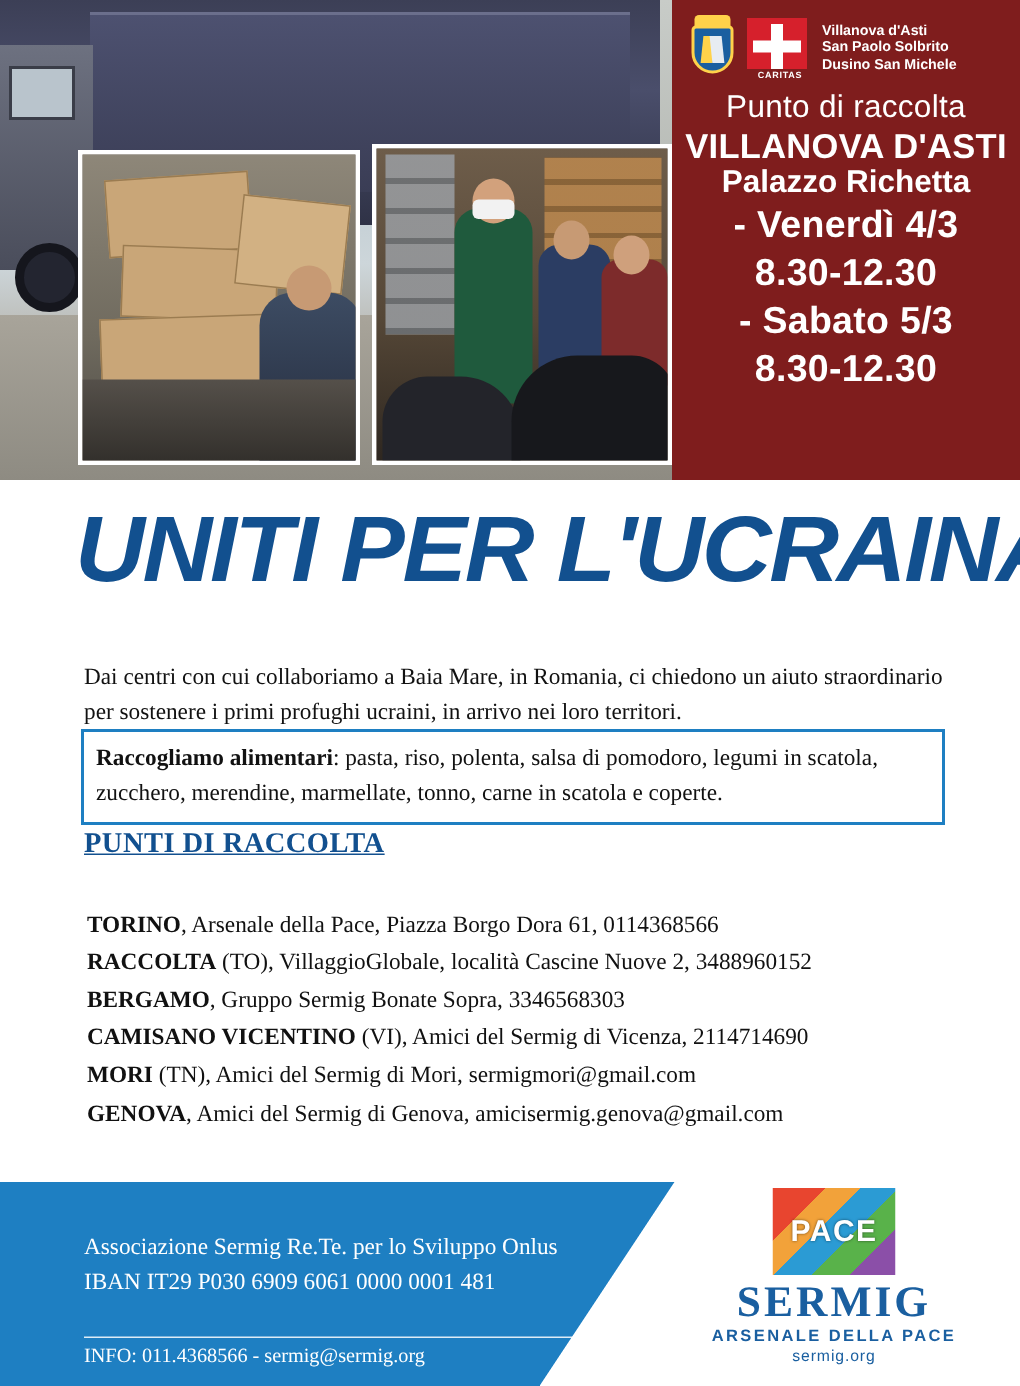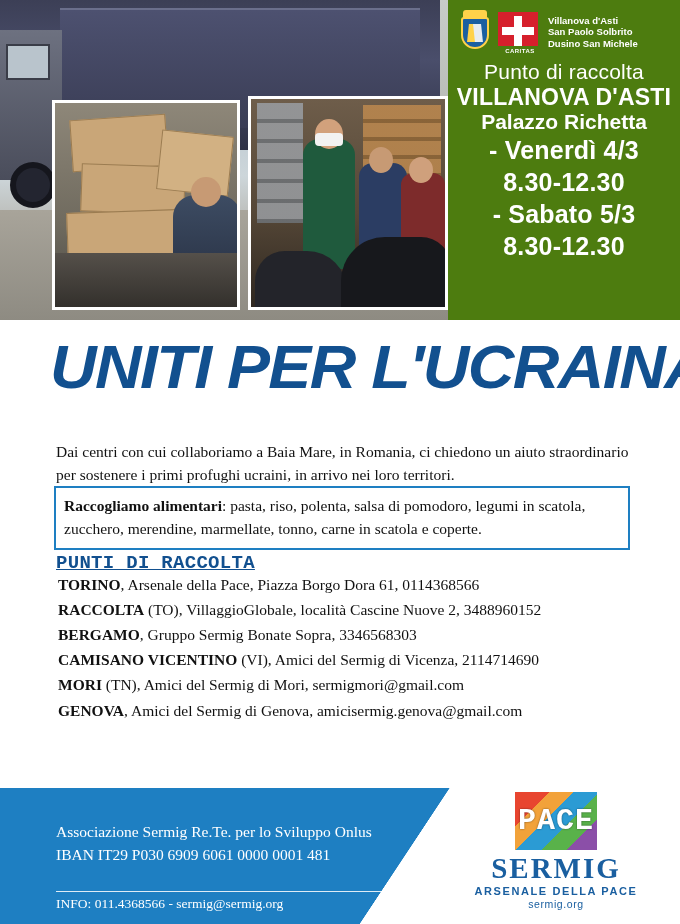--- a/index.html
+++ b/index.html
@@ -97,21 +97,21 @@
   .p2-manB { position:absolute; left:108px; top:64px; width:48px; height:100px; background:#2b3d63; border-radius:14px 14px 0 0; }
   .p2-headB { position:absolute; left:118px; top:48px; width:24px; height:26px; border-radius:50%; background:#c79a74; }
   .p2-manC { position:absolute; left:150px; top:74px; width:44px; height:84px; background:#7d2b2b; border-radius:12px 12px 0 0; }
   .p2-headC { position:absolute; left:158px; top:58px; width:24px; height:26px; border-radius:50%; background:#cfa07c; }
   .p2-front { position:absolute; left:90px; bottom:0; width:110px; height:70px; background:#17181c; border-radius:44px 30px 0 0; }
   .p2-front2 { position:absolute; left:4px; bottom:0; width:92px; height:56px; background:#23242a; border-radius:30px 40px 0 0; }
 
   
   .infobox {
     position:absolute; right:0; top:0; width:232px; height:320px;
-    background:#4d7c0f;
+    background:#7f1d1d;
     color:#ffffff;
     padding:6px 8px 8px 8px;
     text-align:center;
   }
   .crests {
     display:flex; align-items:center; justify-content:flex-start;
     gap:6px; height:52px; padding-left:2px;
   }
   
   .crest-comune {
@@ -190,27 +190,27 @@
   .collect-box {
     position:absolute; left:54px; top:486px; width:576px;
     border:2px solid #1e7fc2;
     padding:6px 8px 7px 8px;
     font-size:15.5px; line-height:1.5; color:#111111;
   }
   .collect-box b { font-weight:bold; }
 
   .section-title {
     position:absolute; left:56px; top:552px;
-    font-family:Liberation Mono, monospace;
+    font-family:Liberation Serif, serif;
     font-weight:bold; font-size:19px; color:#12508f;
     text-decoration:underline; letter-spacing:.3px;
   }
 
   .points {
-    position:absolute; left:58px; top:572px; width:580px;
+    position:absolute; left:58px; top:604px; width:580px;
     font-size:15.5px; line-height:1.62; color:#111111;
   }
   .points .city { font-weight:bold; }
 
   
   .footer {
     position:absolute; left:0; bottom:0; width:680px; height:136px;
     background:#1e7fc2;
   }
   .footer-white-wedge {
@@ -238,22 +238,22 @@
   }
   .pace-block {
     width:86px; height:62px; margin:0 auto 2px auto;
     background:
       linear-gradient(135deg,#e8452f 0 25%,#f2a23a 25% 42%,#2b9bd4 42% 60%,#59b24a 60% 78%,#8b4fa8 78% 100%);
     border:2px solid #ffffff;
     position:relative;
     display:flex; align-items:center; justify-content:center;
   }
   .pace-word {
-    font-family:Liberation Mono, monospace; font-weight:bold;
-    font-size:30px; color:#ffffff; letter-spacing:1px;
+    font-family:Liberation Sans, sans-serif; font-weight:bold;
+    font-size:20px; color:#ffffff; letter-spacing:1px;
     text-shadow:0 0 2px rgba(0,0,0,.55);
   }
   .sermig-word {
     font-family:Liberation Serif, serif; font-weight:bold;
     font-size:29px; color:#1a5fa0; letter-spacing:2px; line-height:1;
   }
   .sermig-sub {
     font-family:"Liberation Sans", sans-serif; font-weight:bold;
     font-size:11px; color:#1a5fa0; letter-spacing:1.6px; margin-top:2px;
   }

